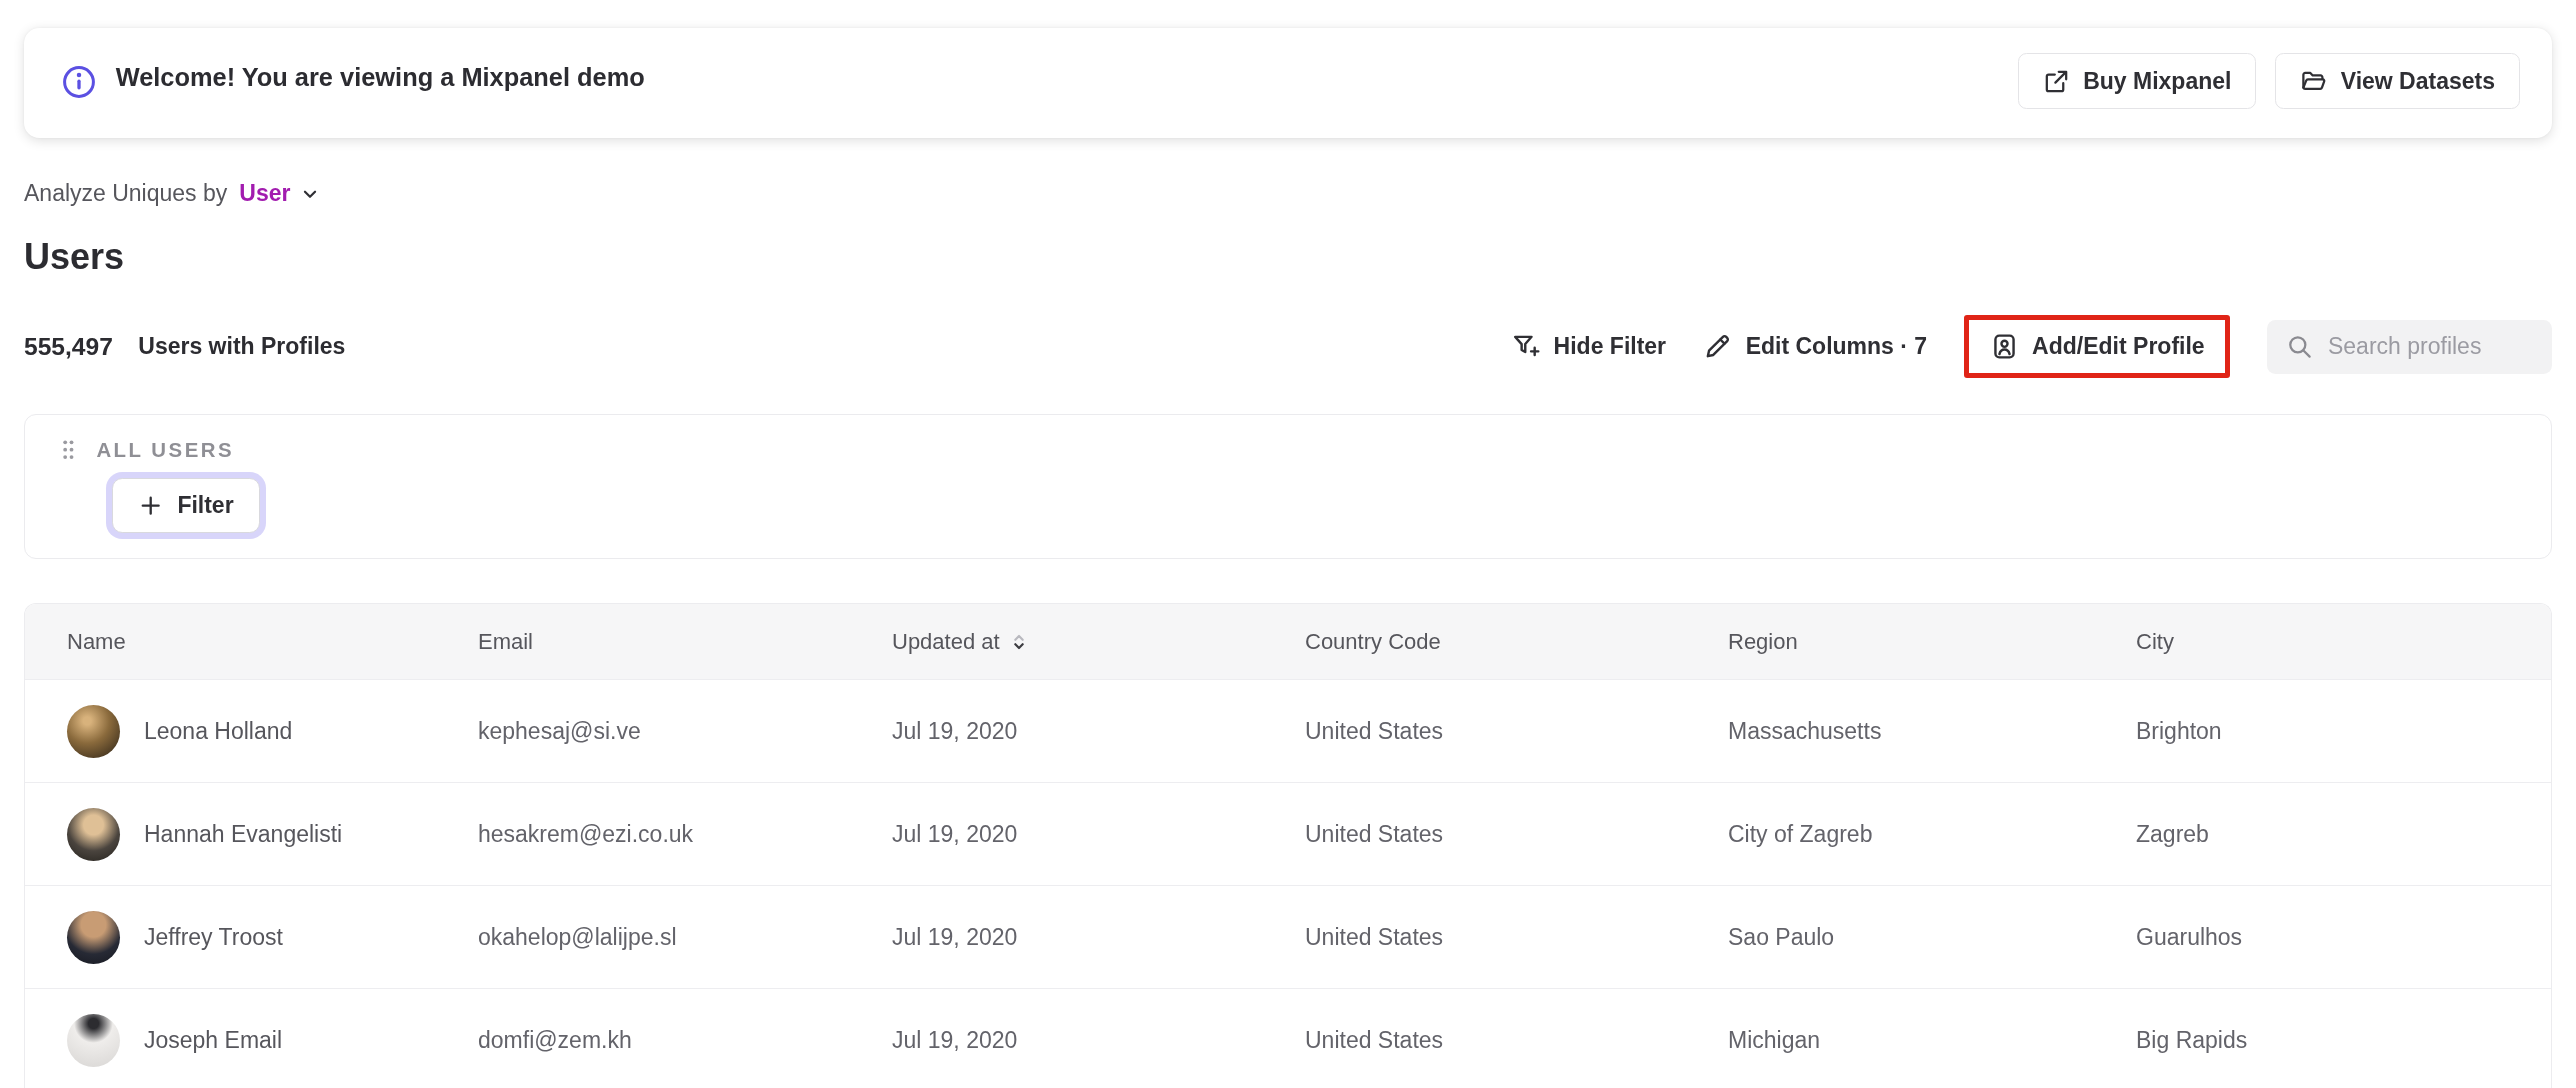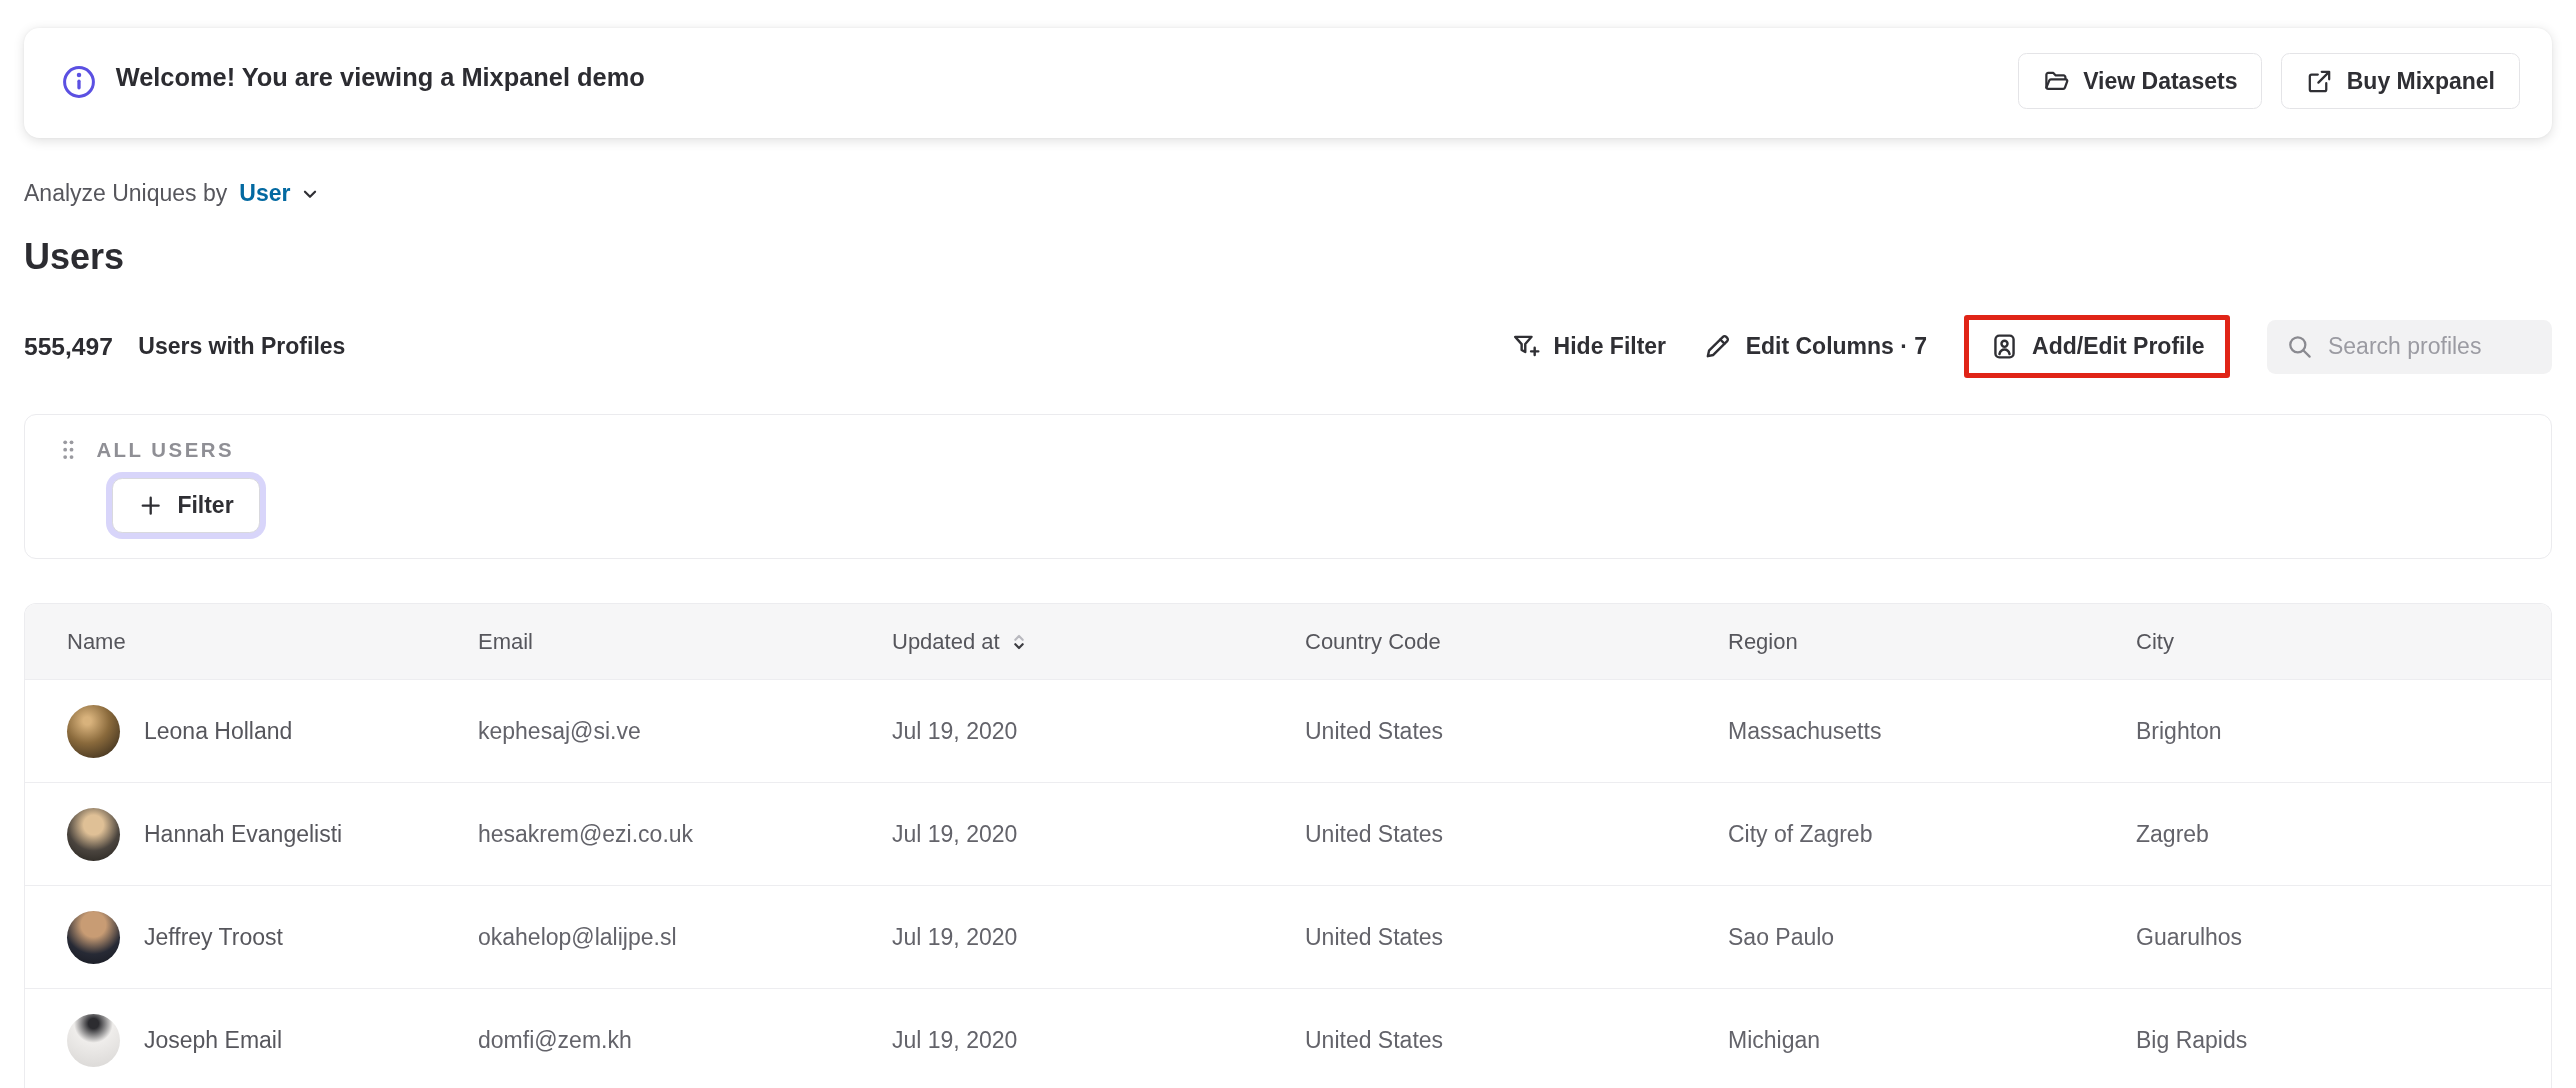--- a/index.html
+++ b/index.html
@@ -19,21 +19,21 @@
   .banner-actions { display:flex; gap:18.7px; align-items:center; }
   .btn-outline { display:flex; align-items:center; gap:13.6px; background:#fff;
     border:1.7px solid #e4e4e7; border-radius:8.5px; height:56px; padding:0 24px;
     font-size:23px; font-weight:600; color:#2f2f34; cursor:pointer;
     font-family:"Liberation Sans", sans-serif; }
   .btn-outline svg { width:27px; height:27px; }
 
   
   .analyze-row { margin-top:42px; display:flex; align-items:center; gap:12px; font-size:23px; }
   .analyze-label { color:#56565c; }
-  .analyze-select { display:flex; align-items:center; gap:8.5px; font-weight:600; color:#0369a1; cursor:pointer; }
+  .analyze-select { display:flex; align-items:center; gap:8.5px; font-weight:600; color:#a21caf; cursor:pointer; }
   .analyze-select svg { width:22px; height:22px; }
   .page-title { margin-top:29px; font-size:36px; font-weight:bold; color:#2c2c31; }
 
   
   .summary-row { margin-top:37px; display:flex; align-items:center; justify-content:space-between; }
   .summary-left { display:flex; align-items:center; gap:25.4px; }
   .summary-count { font-size:24.6px; font-weight:bold; color:#2c2c31; }
   .summary-label { font-size:23px; font-weight:600; color:#2c2c31; }
   .toolbar { display:flex; align-items:center; gap:37px; }
   .tool-btn { display:flex; align-items:center; gap:13.6px; background:none; border:none;
@@ -91,33 +91,33 @@
         <circle cx="12" cy="12" r="9.6" fill="none" stroke="#5b50e2" stroke-width="2"></circle>
         <rect x="10.9" y="10.4" width="2.2" height="6.6" rx="1.1" fill="#5b50e2"></rect>
         <circle cx="12" cy="7.4" r="1.5" fill="#5b50e2"></circle>
       </svg>
       <div class="banner-text">
         <div class="banner-title">Welcome! You are viewing a Mixpanel demo</div>
       </div>
     </div>
     <div class="banner-actions">
       <button class="btn-outline">
-        <svg viewBox="0 0 24 24" fill="none" stroke="#2f2f34" stroke-width="2" stroke-linejoin="round" stroke-linecap="round">
-          <path d="M3 17.5V6a1.6 1.6 0 0 1 1.6-1.6h4.6l2.1 2.2h7a1.6 1.6 0 0 1 1.6 1.6v1.6"></path>
-          <path d="M3 17.5l2.5-6.3a1.6 1.6 0 0 1 1.5-1h13.4a1.2 1.2 0 0 1 1.1 1.6l-2 5.7a1.6 1.6 0 0 1-1.5 1.1H4.6A1.6 1.6 0 0 1 3 17.5z"></path>
-        </svg>
-        <span>View Datasets</span>
-      </button>
-      <button class="btn-outline">
         <svg viewBox="0 0 24 24" fill="none" stroke="#2f2f34" stroke-width="2" stroke-linecap="round" stroke-linejoin="round">
           <path d="M18 13.5V19a1.6 1.6 0 0 1-1.6 1.6H5A1.6 1.6 0 0 1 3.4 19V7.4A1.6 1.6 0 0 1 5 5.8h5.5"></path>
           <path d="M14 3.4h6.6V10"></path>
           <path d="M20.3 3.7L11 13"></path>
         </svg>
         <span>Buy Mixpanel</span>
+      </button>
+      <button class="btn-outline">
+        <svg viewBox="0 0 24 24" fill="none" stroke="#2f2f34" stroke-width="2" stroke-linejoin="round" stroke-linecap="round">
+          <path d="M3 17.5V6a1.6 1.6 0 0 1 1.6-1.6h4.6l2.1 2.2h7a1.6 1.6 0 0 1 1.6 1.6v1.6"></path>
+          <path d="M3 17.5l2.5-6.3a1.6 1.6 0 0 1 1.5-1h13.4a1.2 1.2 0 0 1 1.1 1.6l-2 5.7a1.6 1.6 0 0 1-1.5 1.1H4.6A1.6 1.6 0 0 1 3 17.5z"></path>
+        </svg>
+        <span>View Datasets</span>
       </button>
     </div>
   </div>
 
   <div class="analyze-row">
     <span class="analyze-label">Analyze Uniques by</span>
     <span class="analyze-select">
       <span>User</span>
       <svg viewBox="0 0 24 24" fill="none" stroke="#2f2f34" stroke-width="2.4" stroke-linecap="round" stroke-linejoin="round">
         <path d="M6.5 9.5l5.5 5.5 5.5-5.5"></path>

